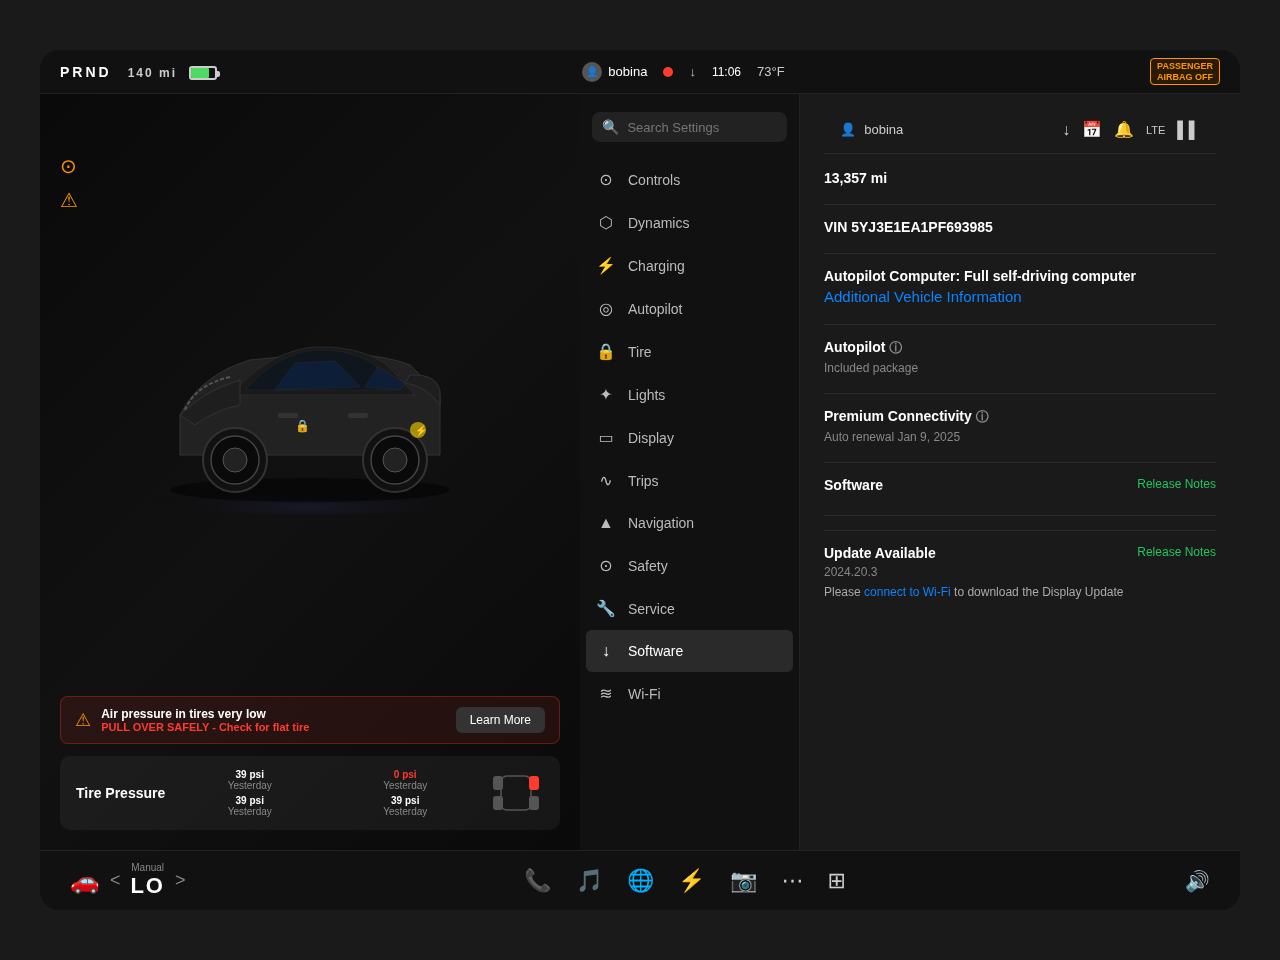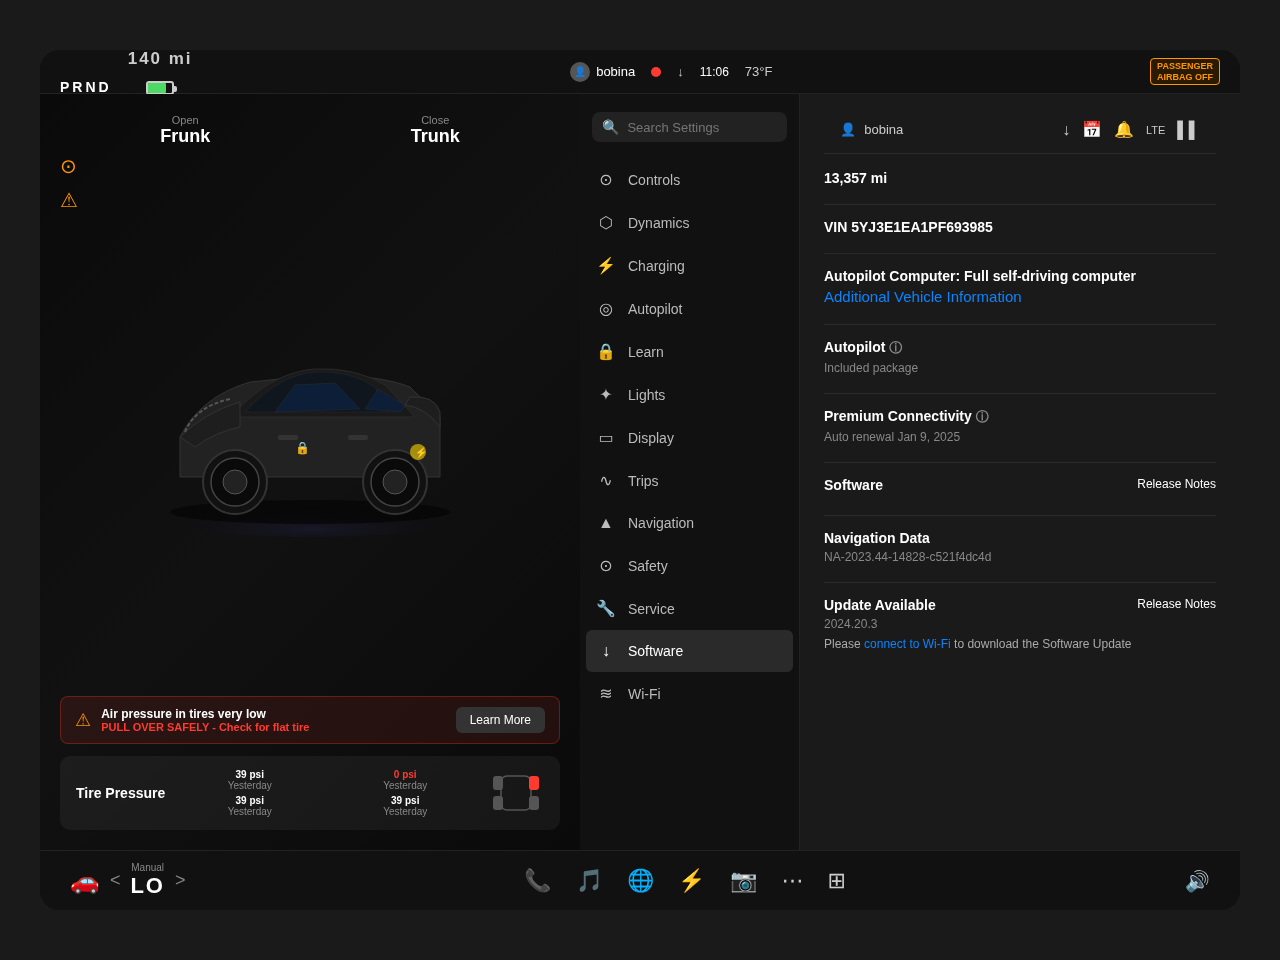--- a/index.html
+++ b/index.html
@@ -40,21 +40,21 @@
       display: flex;
       align-items: flex-end;
       gap: 16px;
       color: #fff;
       font-size: 13px;
       font-weight: 600;
       letter-spacing: 2px;
     }
 
     .prnd { letter-spacing: 3px; font-size: 14px; }
-    .mileage { font-size: 17px; color: #ccc; display: flex; align-items: center; gap: 12px; flex-direction: column; }
+    .mileage { font-size: 12px; color: #ccc; display: flex; align-items: center; gap: 12px; }
     .battery-icon { width: 28px; height: 14px; border: 2px solid #ccc; border-radius: 3px; position: relative; display: inline-block; }
     .battery-icon::after { content: ''; position: absolute; right: -5px; top: 3px; width: 3px; height: 6px; background: #ccc; border-radius: 0 2px 2px 0; }
     .battery-fill { background: #4cd964; height: 100%; width: 75%; border-radius: 1px; }
 
     .top-bar-center {
       display: flex;
       align-items: center;
       gap: 16px;
       color: #fff;
       font-size: 13px;
@@ -325,21 +325,21 @@
       margin: 14px 0;
     }
 
     .section-with-link {
       display: flex;
       justify-content: space-between;
       align-items: flex-start;
     }
 
     .release-notes-link {
-      color: #ffffff;
+      color: #22c55e;
       font-size: 12px;
       cursor: pointer;
     }
 
     .info-sublabel {
       font-size: 12px;
       color: #888;
     }
 
     .wifi-notice {
@@ -397,30 +397,20 @@
 
   <div class="main-content">
 
     <div class="left-panel">
 
       <div class="status-icons">
         <span class="status-icon">⊙</span>
         <span class="status-icon">⚠</span>
       </div>
 
-      <div class="car-controls-top">
-        <div class="car-control-btn">
-          <div class="label-small">Open</div>
-          <div class="label-large">Frunk</div>
-        </div>
-        <div class="car-control-btn">
-          <div class="label-small">Close</div>
-          <div class="label-large">Trunk</div>
-        </div>
-      </div>
 
       <div class="car-image-area">
         <svg viewBox="0 0 380 220" width="380" height="220">
 
           <defs>
             <radialGradient id="carGlow" cx="50%" cy="50%" r="50%">
               <stop offset="0%" style="stop-color:#2a2a2a;stop-opacity:1"></stop>
               <stop offset="100%" style="stop-color:#0a0a0a;stop-opacity:1"></stop>
             </radialGradient>
             <radialGradient id="floorGlow" cx="50%" cy="80%" r="60%">
@@ -527,21 +517,21 @@
         <div class="menu-item">
           <span class="menu-icon">⚡</span>
           <span>Charging</span>
         </div>
         <div class="menu-item">
           <span class="menu-icon">◎</span>
           <span>Autopilot</span>
         </div>
         <div class="menu-item">
           <span class="menu-icon">🔒</span>
-          <span>Learn</span>
+          <span>Tire</span>
         </div>
         <div class="menu-item">
           <span class="menu-icon">✦</span>
           <span>Lights</span>
         </div>
         <div class="menu-item">
           <span class="menu-icon">▭</span>
           <span>Display</span>
         </div>
         <div class="menu-item">
@@ -635,37 +625,33 @@
 
         <div class="info-section">
           <div class="section-with-link">
             <div class="info-label">Software</div>
             <a class="release-notes-link">Release Notes</a>
           </div>
         </div>
 
         <div class="divider"></div>
 
-        <div class="info-section">
-          <div class="info-label">Navigation Data</div>
-          <div class="info-sublabel">NA-2023.44-14828-c521f4dc4d</div>
-        </div>
 
         <div class="divider"></div>
 
         <div class="info-section">
           <div class="section-with-link">
             <div class="info-label">Update Available</div>
             <a class="release-notes-link">Release Notes</a>
           </div>
           <div class="info-sublabel">2024.20.3</div>
           <div class="wifi-notice">
             <span>Please </span>
             <a class="wifi-link">connect to Wi-Fi</a>
-            <span> to download the Software Update</span>
+            <span> to download the Display Update</span>
           </div>
         </div>
       </div>
     </div>
   </div>
 
   <div class="bottom-bar">
     <div class="bottom-left">
       <span class="car-icon-small">🚗</span>
       <span style="color:#888; font-size:18px; cursor:pointer;">&lt;</span>

